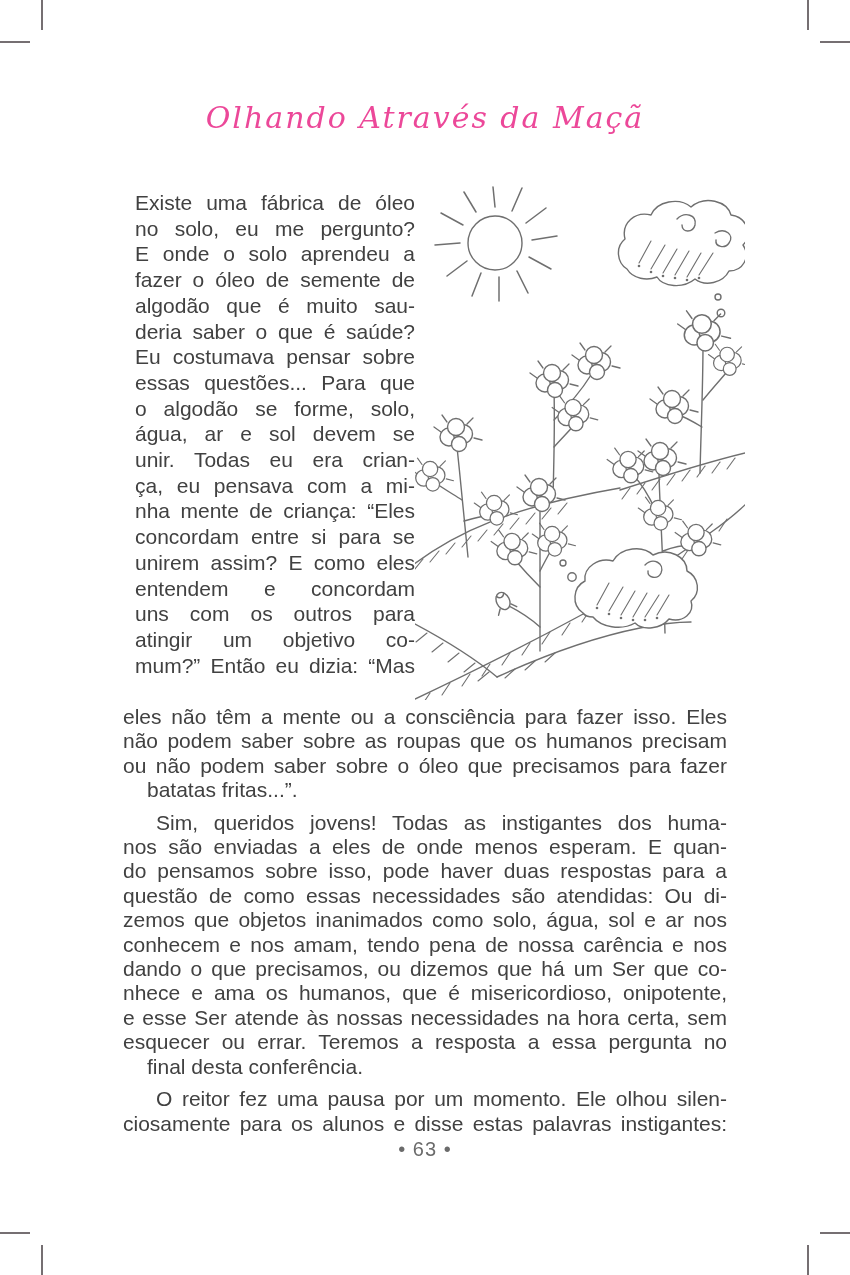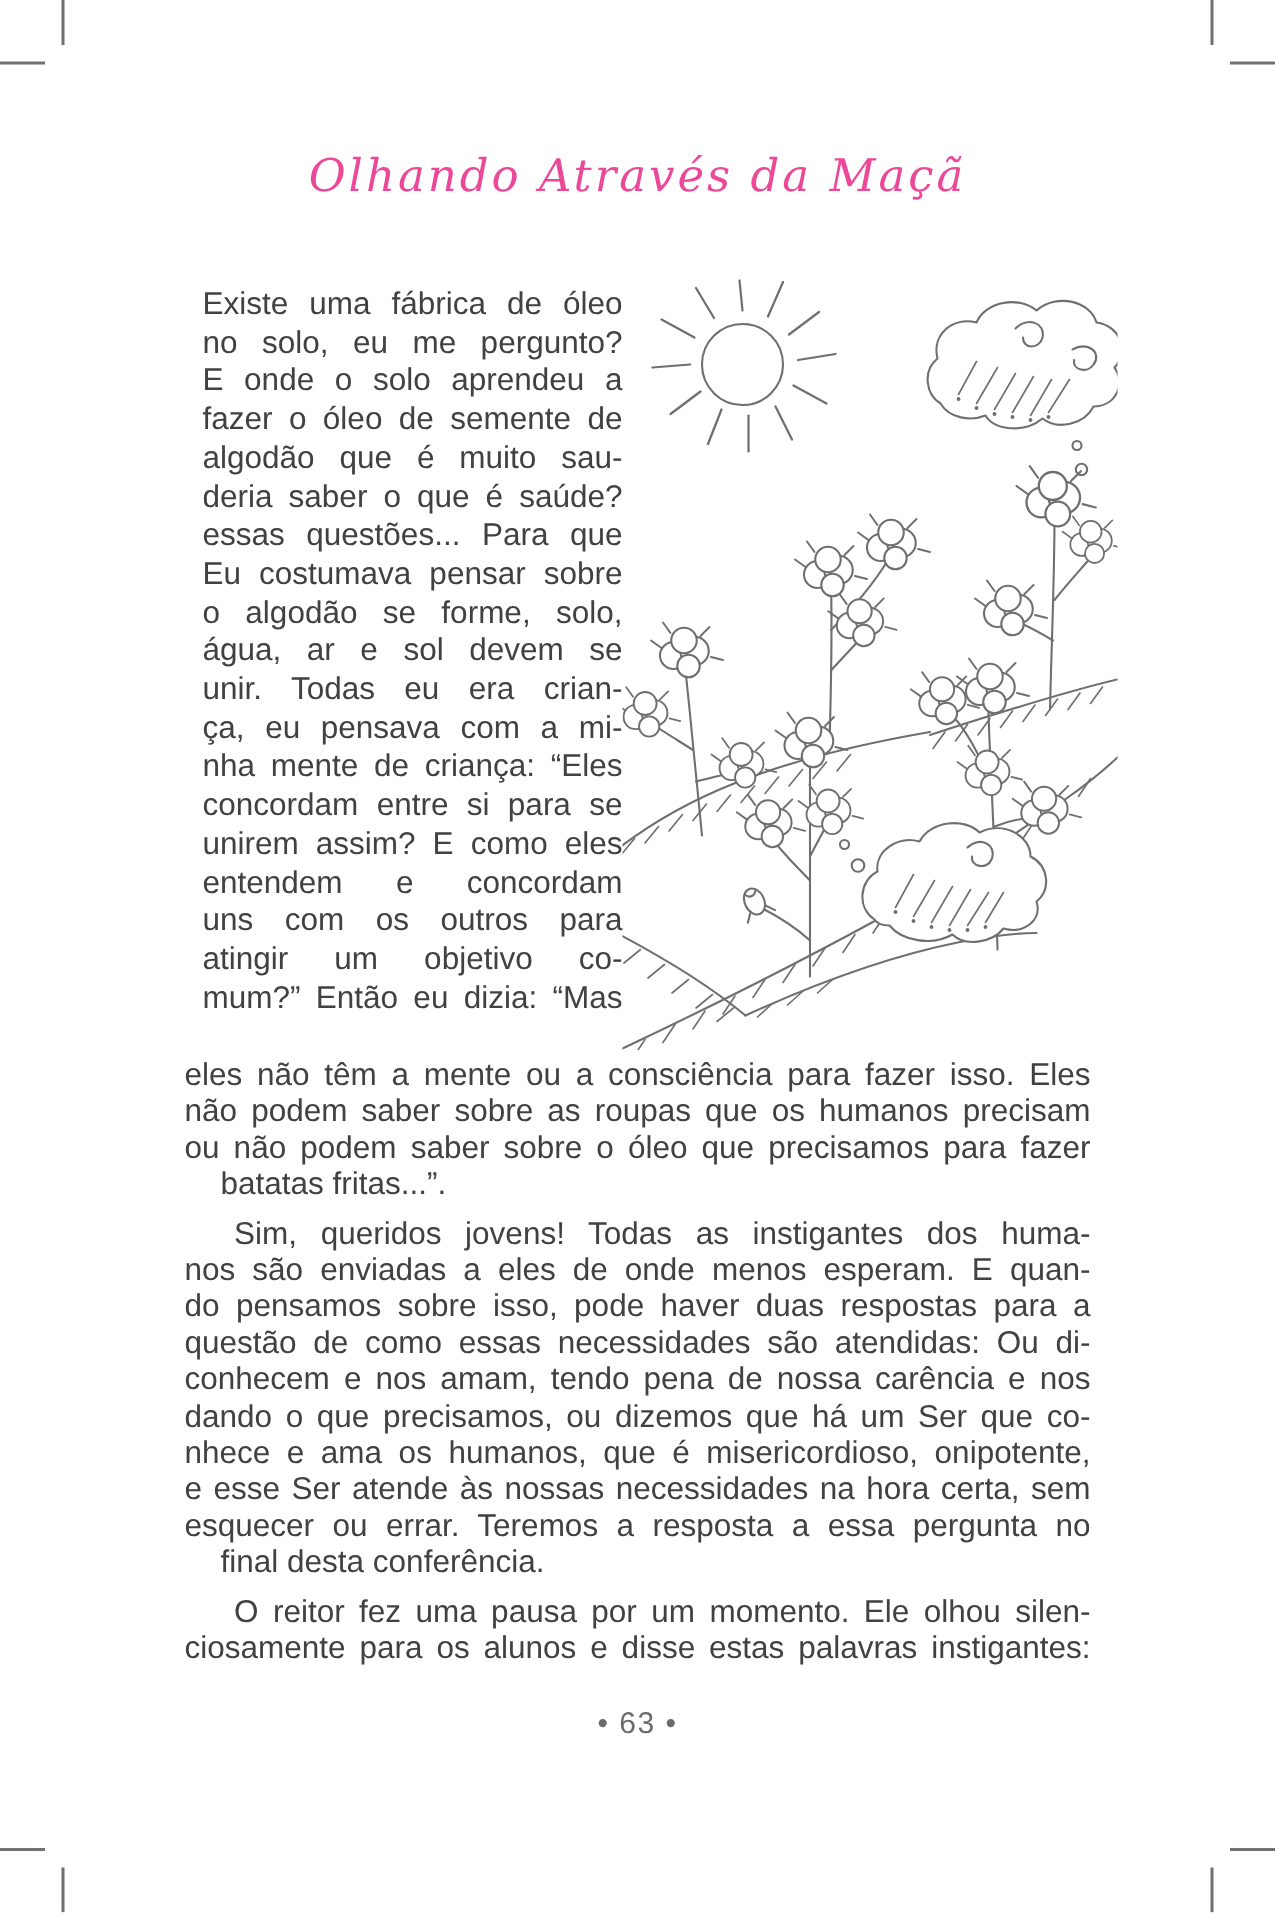--- a/index.html
+++ b/index.html
@@ -53,22 +53,22 @@
   <div class="content">
 
     <div class="colwrap">
       <div class="leftcol">
         <div class="ln j">Existe uma fábrica de óleo</div>
         <div class="ln j">no solo, eu me pergunto?</div>
         <div class="ln j">E onde o solo aprendeu a</div>
         <div class="ln j">fazer o óleo de semente de</div>
         <div class="ln j">algodão que é muito sau-</div>
         <div class="ln j">deria saber o que é saúde?</div>
+        <div class="ln j">Eu costumava pensar sobre</div>
         <div class="ln j">essas questões... Para que</div>
-        <div class="ln j">Eu costumava pensar sobre</div>
         <div class="ln j">o algodão se forme, solo,</div>
         <div class="ln j">água, ar e sol devem se</div>
         <div class="ln j">unir. Todas eu era crian-</div>
         <div class="ln j">ça, eu pensava com a mi-</div>
         <div class="ln j">nha mente de criança: “Eles</div>
         <div class="ln j">concordam entre si para se</div>
         <div class="ln j">unirem assim? E como eles</div>
         <div class="ln j">entendem e concordam</div>
         <div class="ln j">uns com os outros para</div>
         <div class="ln j">atingir um objetivo co-</div>
@@ -258,20 +258,21 @@
       <div class="ln j">não podem saber sobre as roupas que os humanos precisam</div>
       <div class="ln j">ou não podem saber sobre o óleo que precisamos para fazer</div>
       <div class="ln left-last">batatas fritas...”.</div>
     </div>
 
     <div class="para p2">
       <div class="ln j indent">Sim, queridos jovens! Todas as instigantes dos huma-</div>
       <div class="ln j">nos são enviadas a eles de onde menos esperam. E quan-</div>
       <div class="ln j">do pensamos sobre isso, pode haver duas respostas para a</div>
       <div class="ln j">questão de como essas necessidades são atendidas: Ou di-</div>
+      <div class="ln j">zemos que objetos inanimados como solo, água, sol e ar nos</div>
       <div class="ln j">conhecem e nos amam, tendo pena de nossa carência e nos</div>
       <div class="ln j">dando o que precisamos, ou dizemos que há um Ser que co-</div>
       <div class="ln j">nhece e ama os humanos, que é misericordioso, onipotente,</div>
       <div class="ln j">e esse Ser atende às nossas necessidades na hora certa, sem</div>
       <div class="ln j">esquecer ou errar. Teremos a resposta a essa pergunta no</div>
       <div class="ln left-last">final desta conferência.</div>
     </div>
 
     <div class="para p3">
       <div class="ln j indent">O reitor fez uma pausa por um momento. Ele olhou silen-</div>

